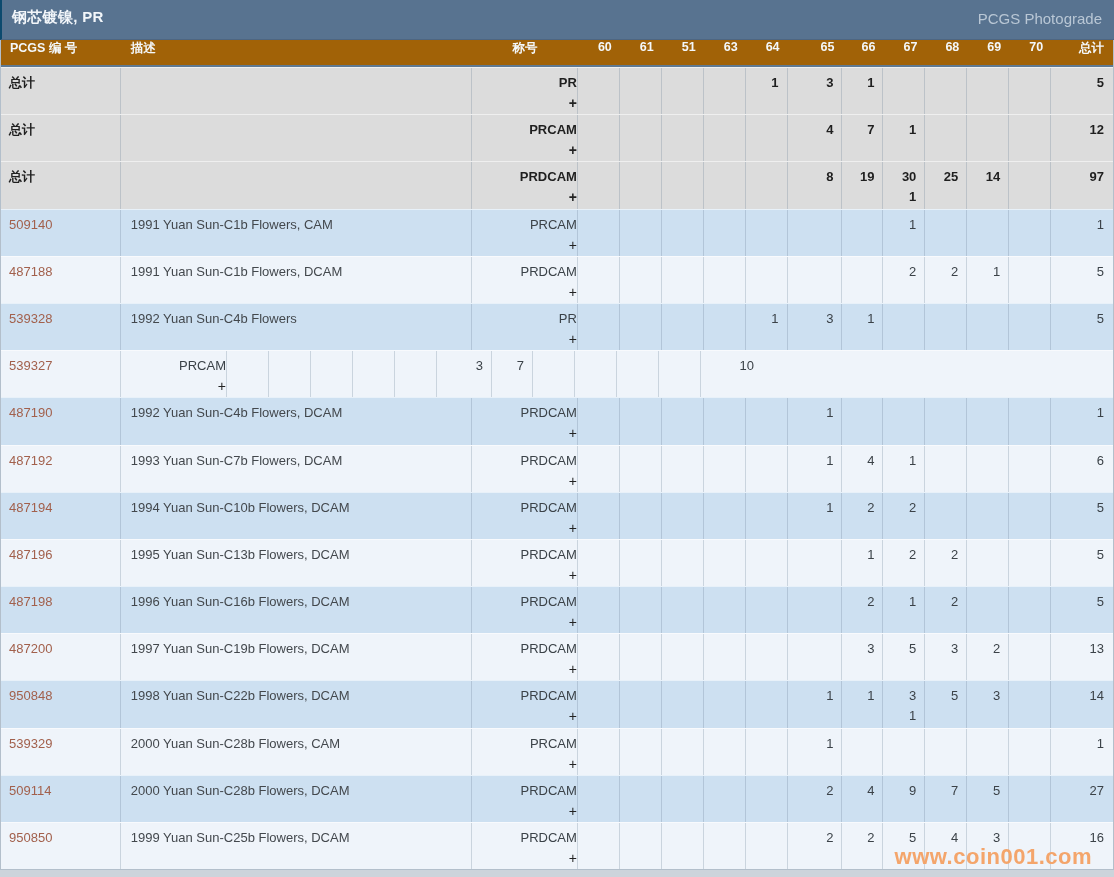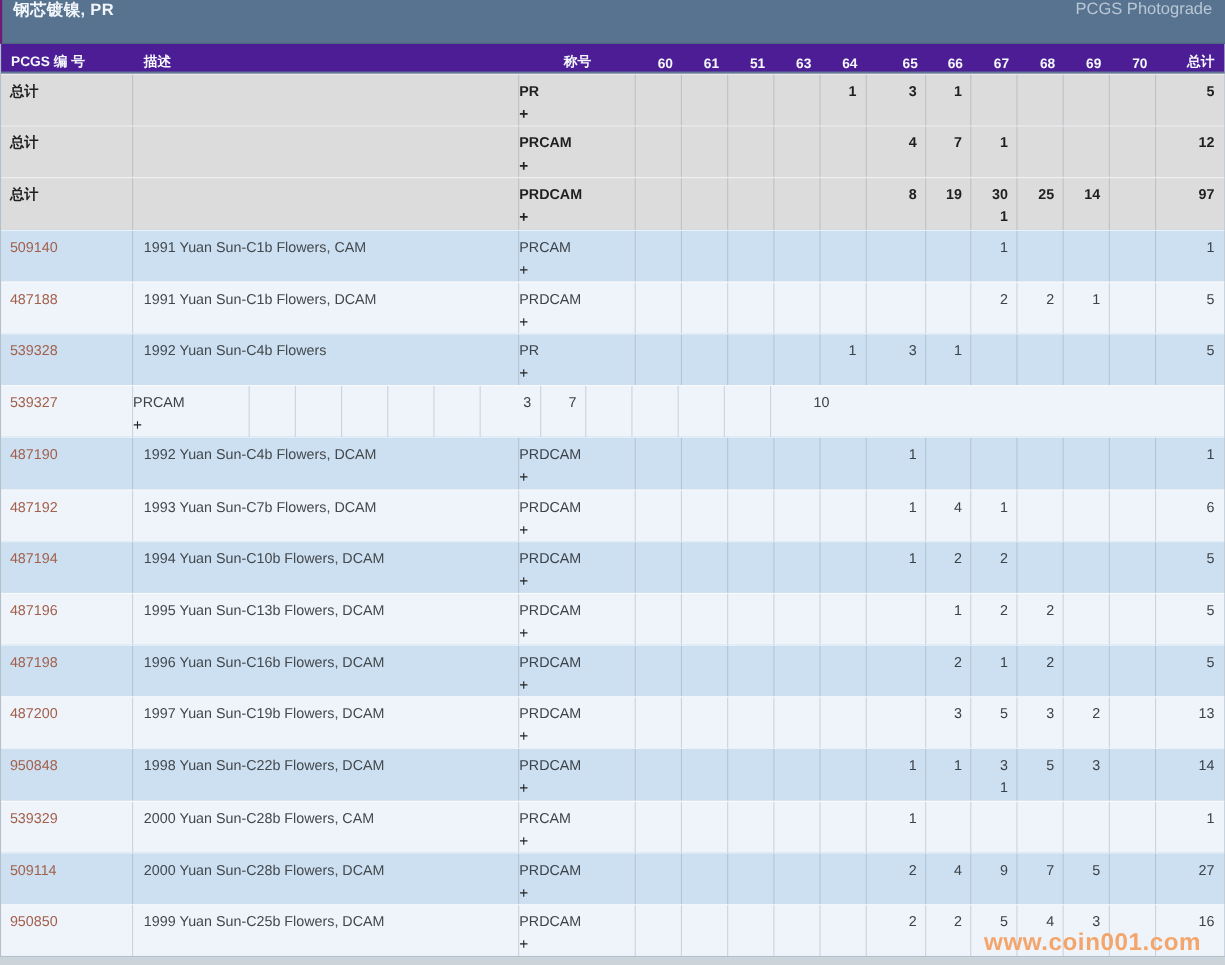--- a/index.html
+++ b/index.html
@@ -8,26 +8,26 @@
     font-family: "Liberation Sans", "DejaVu Sans", sans-serif;
     background: #ccd4db;
     position: relative;
   }
   .page { width: 1114px; }
 
   
   .titlebar {
     height: 40px;
     background: #587390;
-    border-left: 2px solid #701a75;
+    border-left: 2px solid #0c4a6e;
     border-bottom: 1px solid #4e6681;
     display: flex;
-    align-items: flex-start;
+    align-items: flex-end;
     justify-content: space-between;
-    padding: 0 12px 0 10px;
+    padding: 0 12px 12px 10px;
   }
   .titlebar .title {
     color: #f2f6fa;
     font-size: 15px;
     font-weight: bold;
     letter-spacing: .3px;
   }
   .titlebar .photograde {
     color: #b9c7d5;
     font-size: 15px;
@@ -35,24 +35,24 @@
 
   
   .tbl {
     width: 1114px;
     border-left: 1px solid #b3bfcb;
     border-right: 1px solid #b3bfcb;
     border-bottom: 1px solid #b3bfcb;
   }
   .hrow {
     height: 27px;
-    background: #4c1d95;
+    background: #a16207;
     border-bottom: 2px solid #5f7992;
     display: flex;
-    align-items: flex-end;
+    align-items: flex-start;
   }
   .hcell {
     color: #f4f8fb;
     font-size: 12.5px;
     font-weight: bold;
     white-space: nowrap;
     overflow: hidden;
   }
   .row {
     height: 47.2px;
@@ -70,21 +70,21 @@
     font-size: 13px;
     color: #3b4248;
     overflow: hidden;
   }
   .cell:last-child { border-right: none; }
   .line { display: block; height: 20px; line-height: 20px; white-space: nowrap; }
 
   
   .col-pcgs  { width: 120px; padding-left: 8px; }
   .col-desc  { width: 352px; padding-left: 10px; }
-  .col-desig { width: 106px; text-align: left; }
+  .col-desig { width: 106px; text-align: right; }
   .col-g     { width: 42px;  text-align: right; padding-right: 8px; }
   .col-g65   { width: 55px;  text-align: right; padding-right: 8px; }
   .col-g66   { width: 41px;  text-align: right; padding-right: 8px; }
   .col-total { width: 62px;  text-align: right; padding-right: 9px; }
 
   .hcell.col-pcgs { padding-left: 9px; }
   .hcell.col-desig { text-align: center; }
 
   .row.total .cell { font-weight: bold; color: #1f1f1f; }
   .row.total .line.plus { font-weight: bold; }

